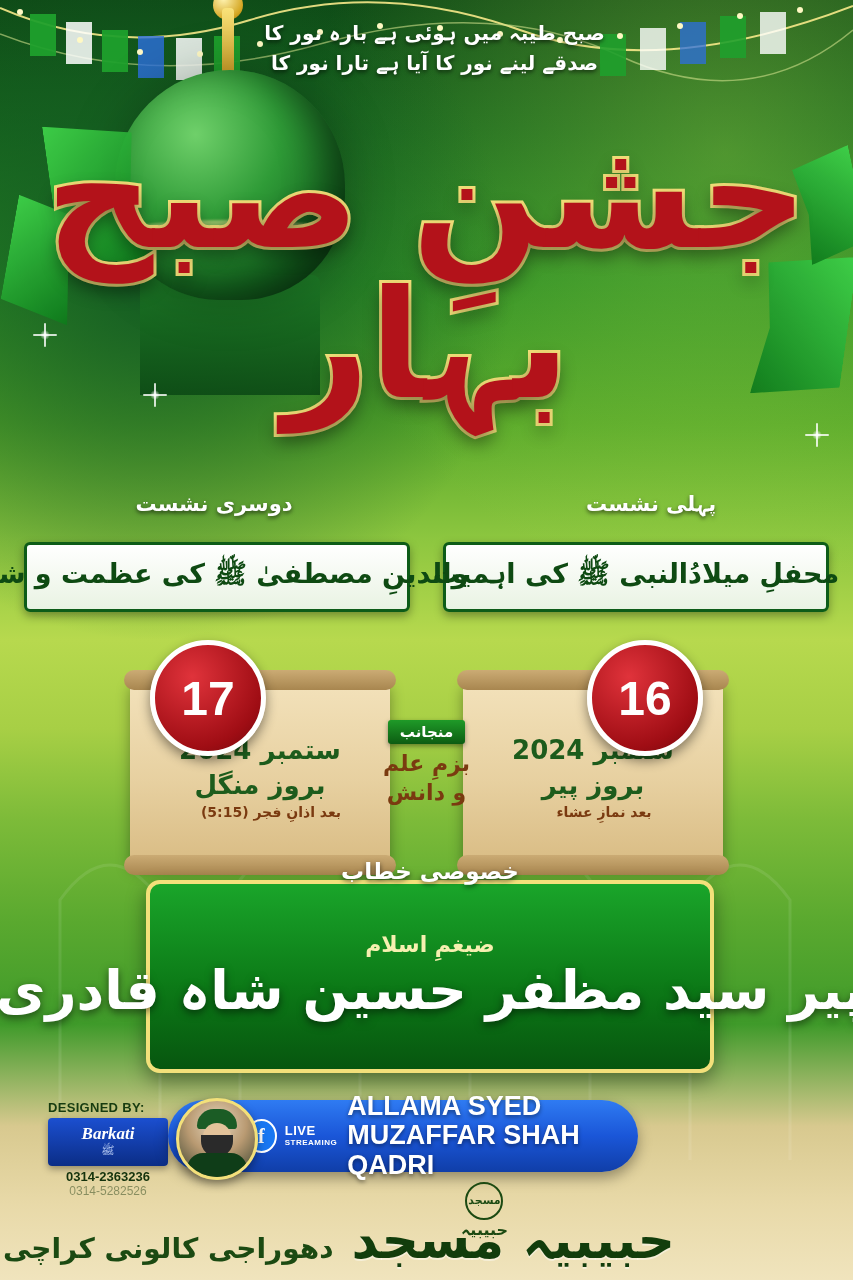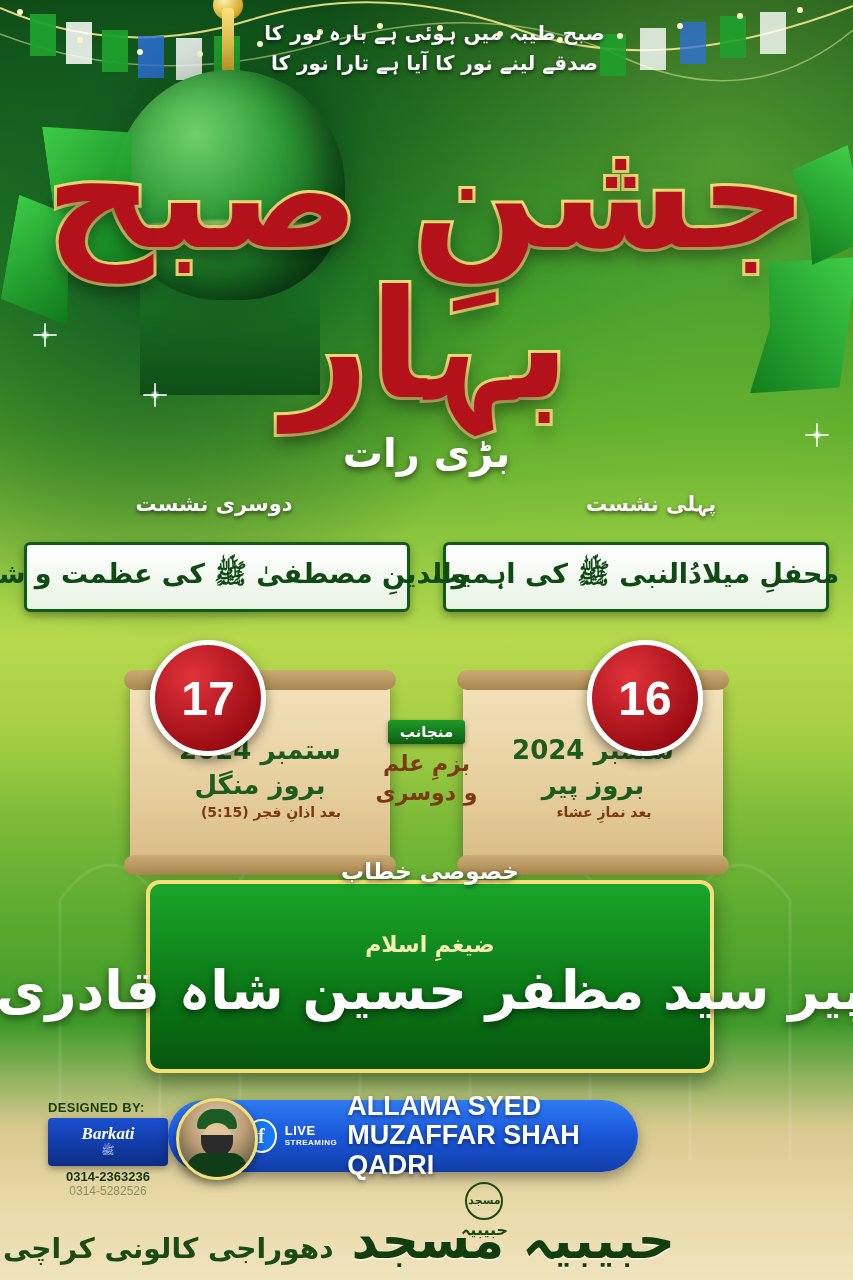--- a/index.html
+++ b/index.html
@@ -385,21 +385,20 @@
   </svg>
 
   <div class="couplet urdu">
     <div>صبح طیبہ میں ہوئی ہے بارہ نور کا</div>
     <div>صدقے لینے نور کا آیا ہے تارا نور کا</div>
   </div>
 
   <div class="title-wrap">
     <div class="title-main urdu">جشنِ صبح بہار</div>
   </div>
-  <div class="title-sub urdu">بڑی رات</div>
 
   <div class="sessions">
     <div class="session-label right urdu">پہلی نشست</div>
     <div class="session right">
       <span class="session-text urdu">محفلِ میلادُالنبی ﷺ کی اہمیت</span>
     </div>
 
     <div class="session-label left urdu">دوسری نشست</div>
     <div class="session left">
       <span class="session-text urdu">والدینِ مصطفیٰ ﷺ کی عظمت و شان</span>
@@ -426,21 +425,21 @@
           <span class="small">بعد اذانِ فجر (5:15)</span>
         </div>
       </div>
     </div>
     <div class="badge l">17</div>
 
     <div class="mid-tag urdu">
       <span class="ribbon">منجانب</span>
       <div class="lines">
         <div>بزمِ علم</div>
-        <div>و دوسری</div>
+        <div>و دانش</div>
       </div>
     </div>
   </div>
 
   <div class="panel">
     <div class="panel-top urdu">خصوصی خطاب</div>
     <div class="panel-kicker urdu">ضیغمِ اسلام</div>
     <div class="panel-name urdu">پیر سید مظفر حسین شاہ قادری</div>
   </div>
 

